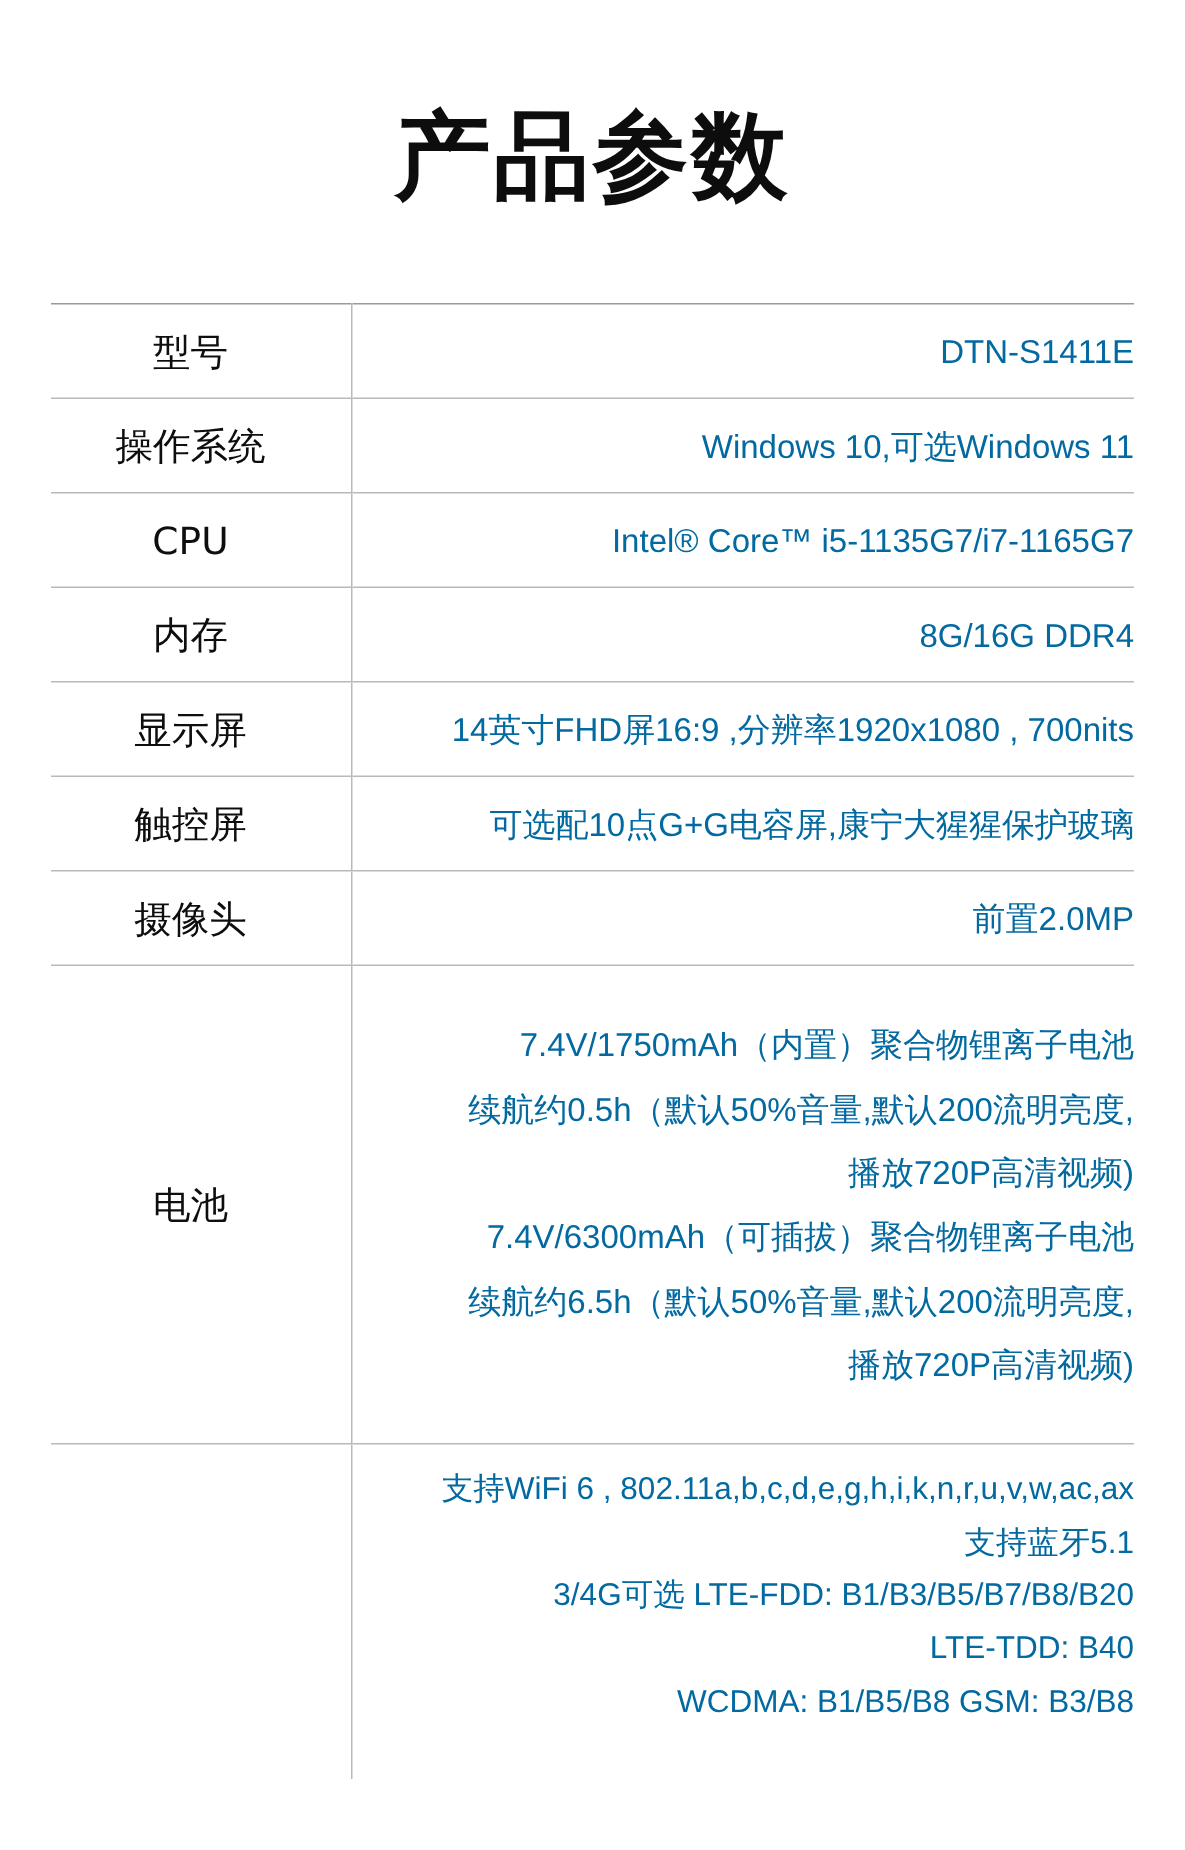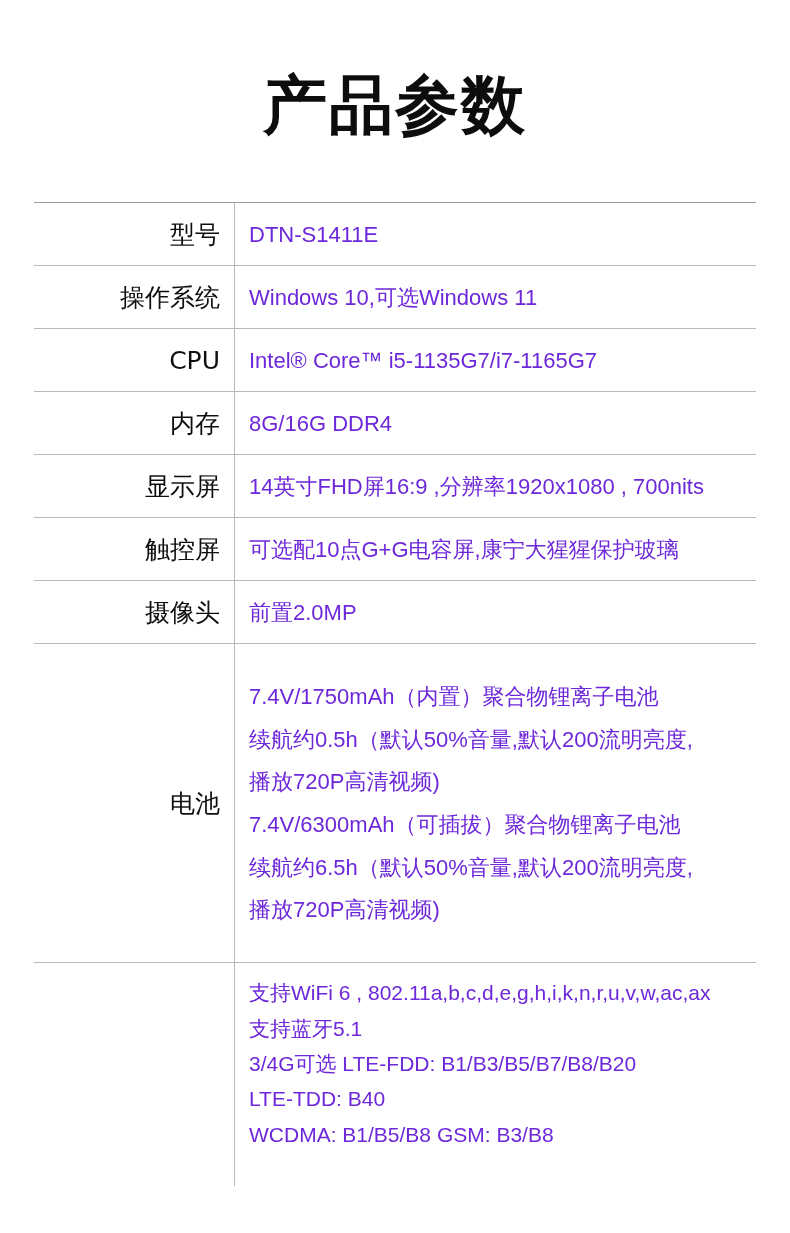--- a/index.html
+++ b/index.html
@@ -42,35 +42,36 @@
   }
   .spec-table tr.first-row {
     border-top: 1px solid #9a9a9a;
   }
   .spec-table td {
     vertical-align: middle;
     padding: 0;
   }
   td.label {
     width: 186px;
-    text-align: right;
+    text-align: center;
     padding-right: 14px;
     font-size: 25px;
     color: #0e0e0e;
     font-family: "DejaVu Sans", "Liberation Sans", sans-serif;
     line-height: 1.25;
     white-space: nowrap;
   }
   td.value {
     border-left: 1px solid #b9b9b9;
     padding-left: 14px;
     font-size: 22px;
-    color: #6d28d9;
+    color: #0369a1;
     line-height: 1.35;
     font-family: "Liberation Sans", "DejaVu Sans", sans-serif;
+    text-align: right;
   }
   tr.r-short td { height: 62px; }
   tr.r-battery td { height: 318px; }
   tr.r-network td { height: 205px; vertical-align: top; }
   tr.r-network td.label { padding-top: 18px; }
   tr.r-network td.value { padding-top: 16px; }
   .line {
     display: block;
     margin: 0 0 13px 0;
     white-space: nowrap;

